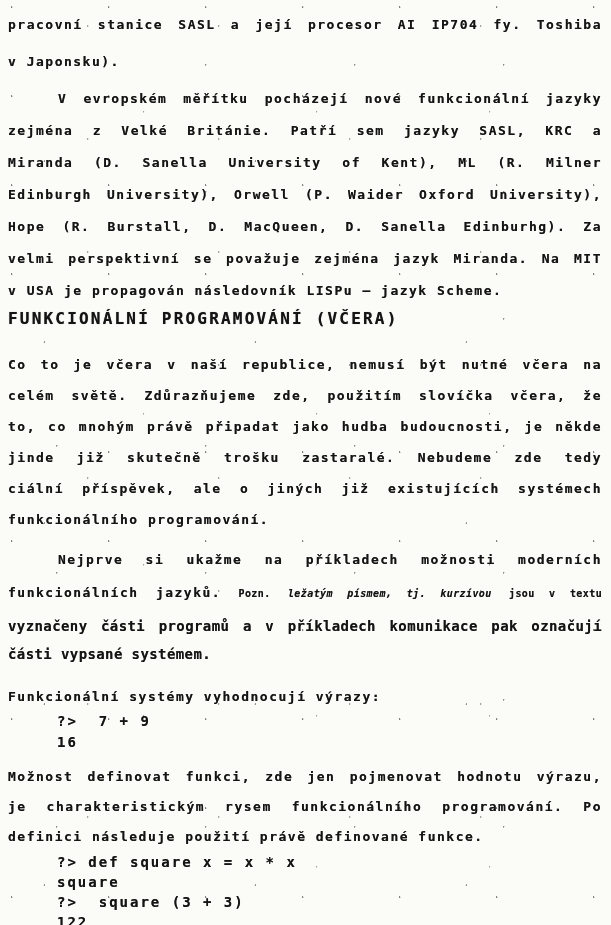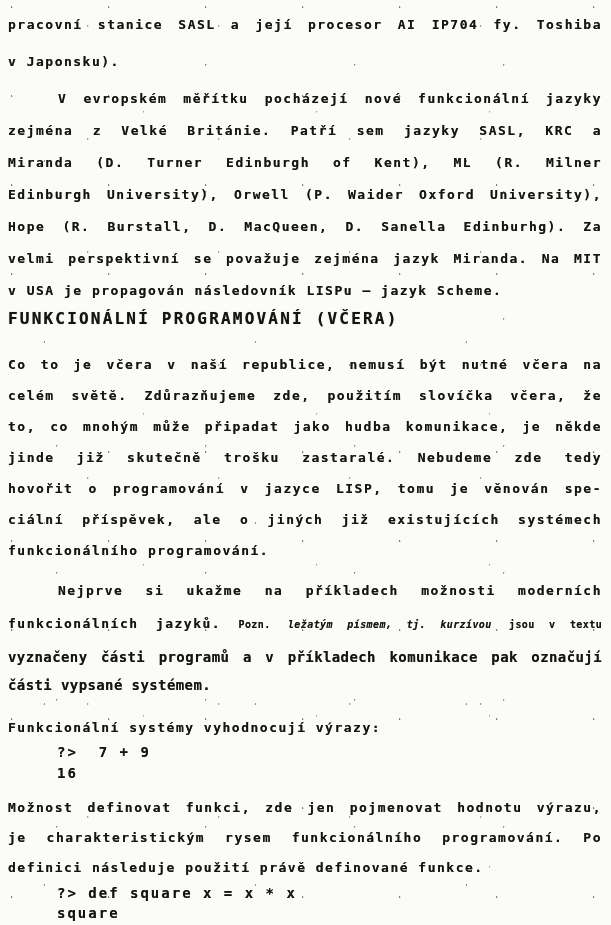--- a/index.html
+++ b/index.html
@@ -95,35 +95,34 @@
 <div class="page">
 
   <div class="para p-wine">
       <div class="line">pracovní stanice SASL a její procesor AI IP704 fy. Toshiba</div>
       <div class="line">v Japonsku).</div>
     </div>
 
   <div class="para p-europe indent-first">
       <div class="line">V evropském měřítku pocházejí nové funkcionální jazyky</div>
       <div class="line">zejména z Velké Británie. Patří sem jazyky SASL, KRC a</div>
-      <div class="line">Miranda (D. Turner Edinburgh of Kent), ML (R. Milner</div>
+      <div class="line">Miranda (D. Sanella University of Kent), ML (R. Milner</div>
       <div class="line">Edinburgh University), Orwell (P. Waider Oxford University),</div>
       <div class="line">Hope (R. Burstall, D. MacQueen, D. Sanella Edinburhg). Za</div>
       <div class="line">velmi perspektivní se považuje zejména jazyk Miranda. Na MIT</div>
       <div class="line">v USA je propagován následovník LISPu – jazyk Scheme.</div>
     </div>
 
   <h2 class="heading">FUNKCIONÁLNÍ PROGRAMOVÁNÍ (VČERA)</h2>
 
   <div class="para p-vcera">
       <div class="line">Co to je včera v naší republice, nemusí být nutné včera na</div>
       <div class="line">celém světě. Zdůrazňujeme zde, použitím slovíčka včera, že</div>
-      <div class="line">to, co mnohým může připadat jako hudba komunikace, je někde</div>
+      <div class="line">to, co mnohým právě připadat jako hudba budoucnosti, je někde</div>
       <div class="line">jinde již skutečně trošku zastaralé. Nebudeme zde tedy</div>
-      <div class="line">hovořit o programování v jazyce LISP, tomu je věnován spe-</div>
       <div class="line">ciální příspěvek, ale o jiných již existujících systémech</div>
       <div class="line">funkcionálního programování.</div>
     </div>
 
   <div class="para p-nejprve">
     <div class="line line-1 indent" style="text-indent:50px;">Nejprve si ukažme na příkladech možnosti moderních</div>
     <div class="line mixed">
       <span>funkcionálních jazyků.</span>
       <span class="small">Pozn.</span>
       <span class="small italic">ležatým písmem, tj. kurzívou</span>

